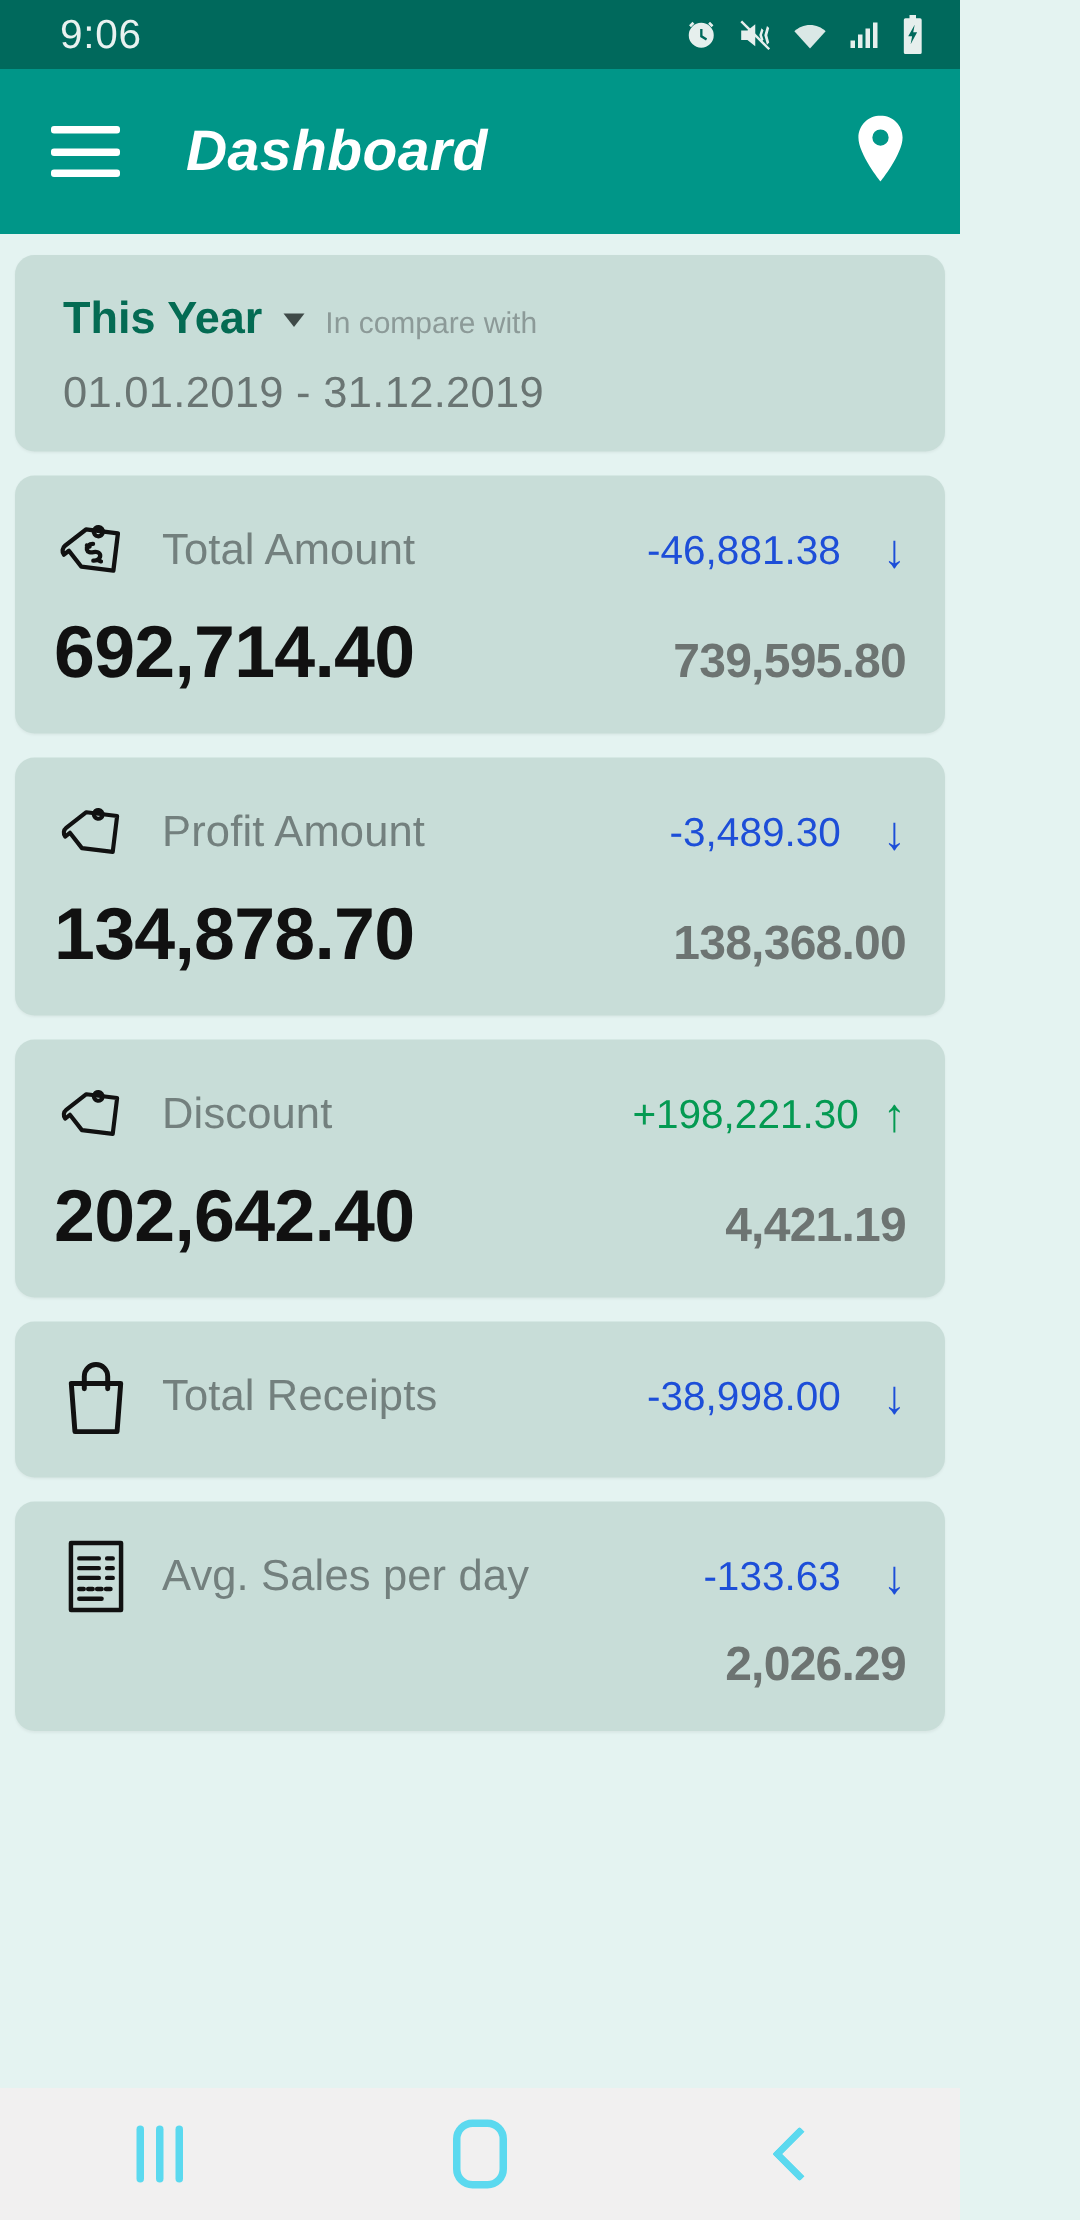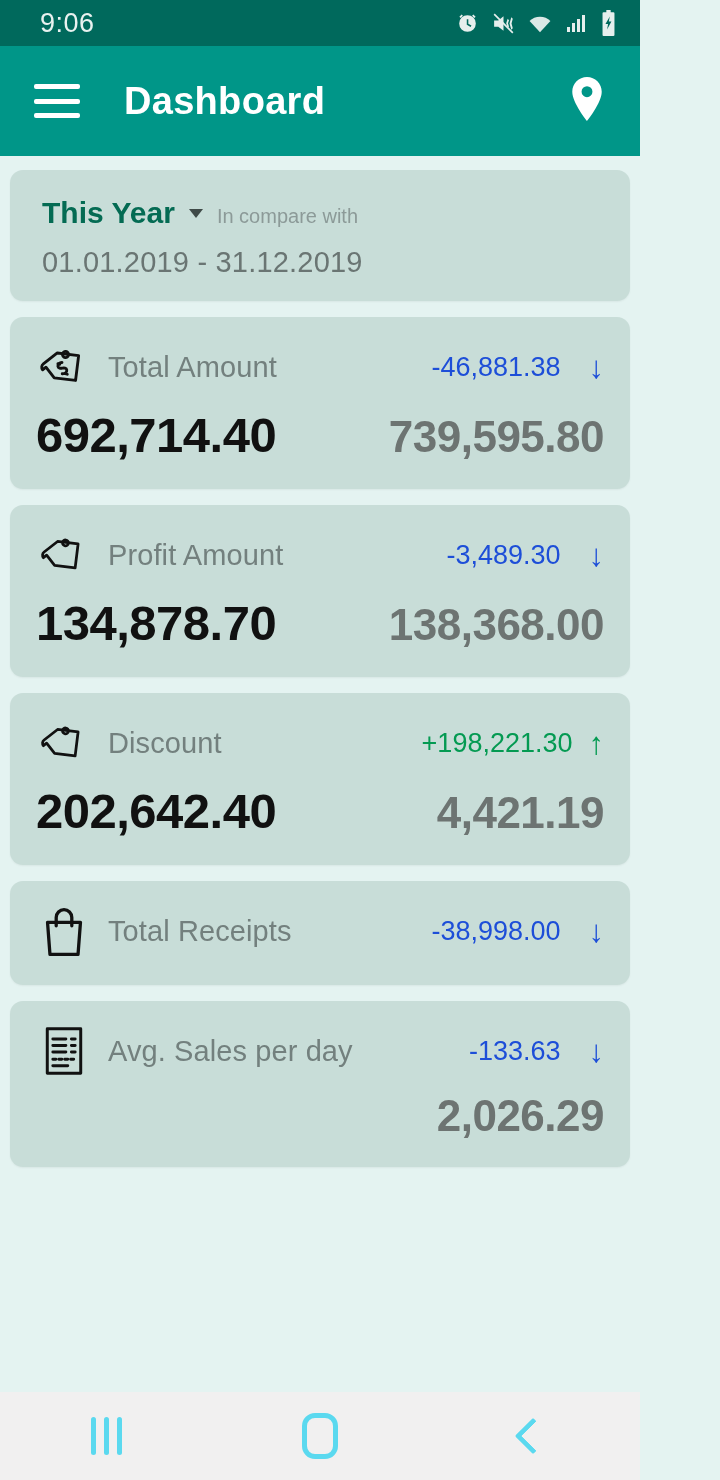--- a/index.html
+++ b/index.html
@@ -33,20 +33,21 @@
     display:flex; align-items:center; gap:11px;
   }
   .status-icons svg { display:block; }
 
   
   .appbar {
     height:110px; flex:0 0 110px;
     background:#009688;
     display:flex; align-items:center;
     padding:0 26px 0 34px;
+    font-style:italic;
   }
   .hamburger {
     width:46px; height:34px;
     display:flex; flex-direction:column; justify-content:space-between;
     cursor:pointer;
   }
   .hamburger i {
     display:block; height:5px; border-radius:2px; background:#ffffff;
   }
   .appbar-title {
@@ -149,21 +150,21 @@
   }
   .metric-value {
     color:#111111;
     font-size:49px;
     font-weight:bold;
     letter-spacing:-.5px;
   }
   .metric-compare {
     margin-left:auto;
     color:#6d7472;
-    font-size:44px;
+    font-size:32px;
     font-weight:bold;
     letter-spacing:-.5px;
   }
 
   
   .navbar {
     height:88px; flex:0 0 88px;
     background:#f1f0f0;
     display:flex; align-items:center;
   }

